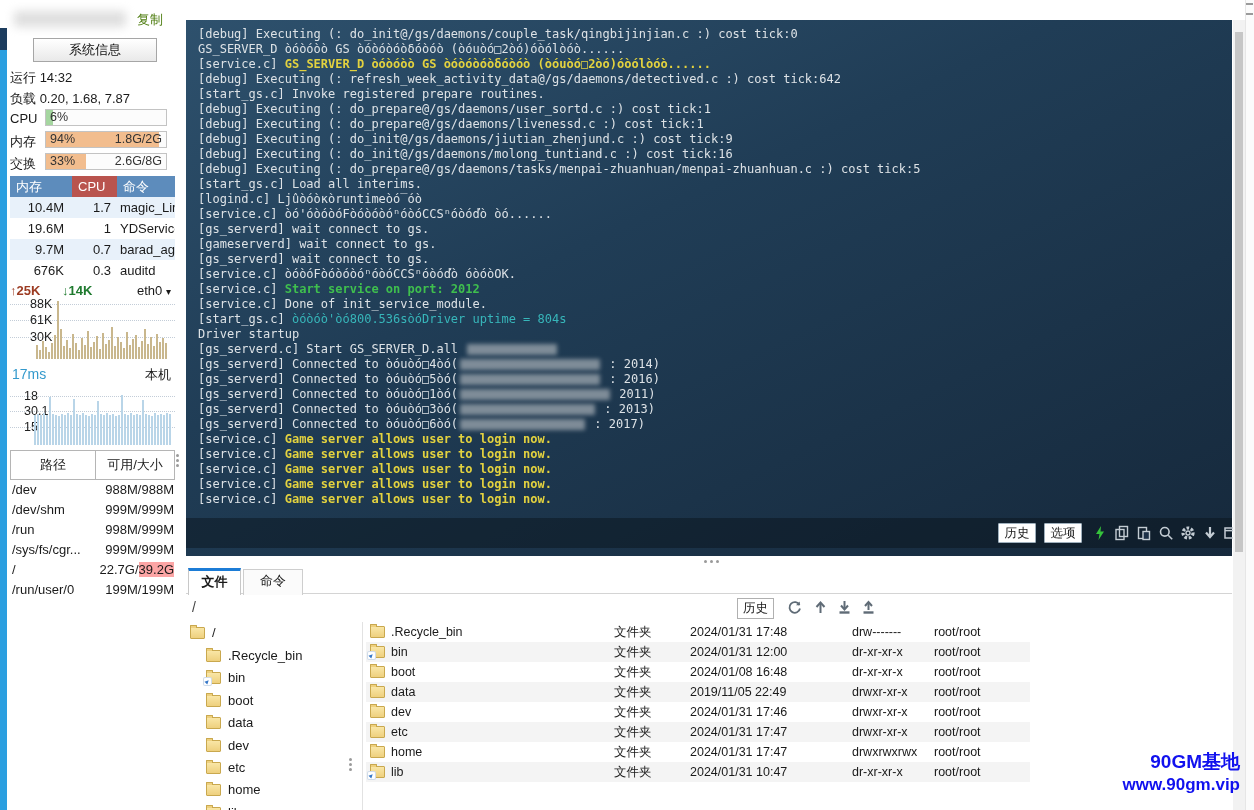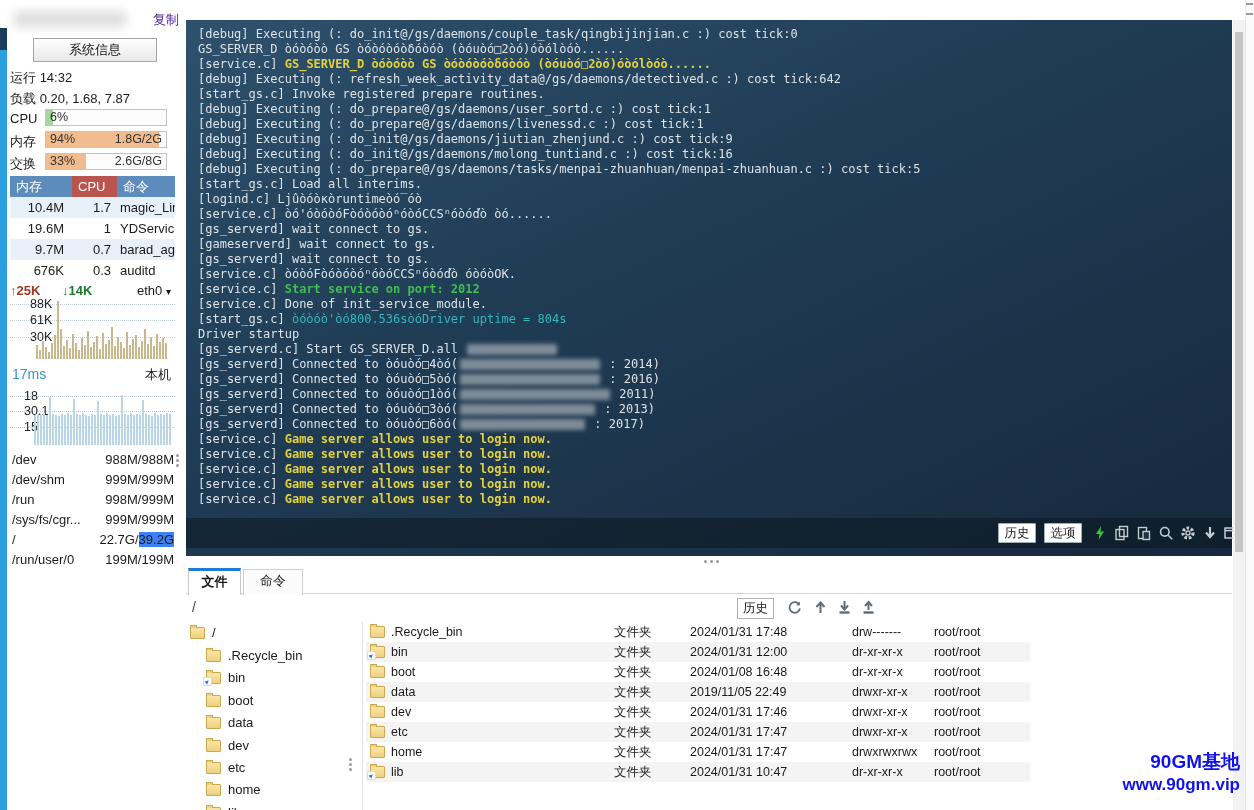--- a/index.html
+++ b/index.html
@@ -6,21 +6,21 @@
   .app{position:relative;width:1254px;height:810px;background:#fff;overflow:hidden;
        font-family:"Liberation Sans","DejaVu Sans",sans-serif;color:#1a1a1a;}
   .abs{position:absolute;}
 
   
   .edge-dark{left:0;top:28px;width:7px;height:22px;background:#1c3c5e;}
   .edge-blue{left:0;top:50px;width:7px;height:760px;background:#2b9fe0;}
 
   
   .blur-title{left:14px;top:11px;width:112px;height:16px;background:#c4c4c4;filter:blur(5px);opacity:.55;border-radius:2px;}
-  .copy-link{left:153px;top:11px;font-size:13px;color:#4c1d95;}
+  .copy-link{left:137px;top:11px;font-size:13px;color:#4d7c0f;}
   .sysinfo-btn{left:33px;top:38px;width:124px;height:24px;line-height:22px;text-align:center;
     border:1px solid #a6a6a6;background:linear-gradient(#ffffff,#e9e9e9);font-size:13px;color:#111;box-sizing:border-box;}
   .stat{font-size:13px;color:#1a1a1a;}
   .gauge-label{font-size:13px;}
   .gauge{height:17px;border:1px solid #c3c3c3;background:#fcfcfc;box-sizing:border-box;overflow:hidden;}
   .gauge-fill{position:absolute;left:0;top:0;bottom:0;}
   .gauge-txt{position:absolute;top:0;line-height:15px;font-size:12.5px;color:#333;}
 
   .ptable{left:10px;top:176px;width:165px;font-size:13px;}
   .prow{display:flex;height:21px;line-height:21px;}
@@ -43,21 +43,21 @@
   .pbar{width:2px;flex:none;background:#b9d5e8;}
 
   .dtable{left:10px;top:450px;width:165px;font-size:13px;}
   .dhead{display:flex;height:30px;}
   .dhc{box-sizing:border-box;border:1px solid #b5b5b5;line-height:28px;text-align:center;background:#fff;}
   .dhc0{width:86px;}
   .dhc1{width:79px;border-left:none;}
   .drow{display:flex;height:20px;line-height:20px;}
   .dc0{width:84px;padding-left:2px;overflow:hidden;white-space:nowrap;}
   .dc1{width:81px;text-align:right;padding-right:1px;white-space:nowrap;}
-  .hl-green{background:#3b82f6;}
+  .hl-green{background:#fca5a5;}
 
   .vdots{width:4px;}
   .vdots i{display:block;width:3px;height:3px;border-radius:50%;background:#9a9a9a;margin:2px 0;}
   .hdots{display:flex;gap:3px;}
   .hdots i{display:block;width:3px;height:3px;border-radius:50%;background:#9a9a9a;}
 
   
   .terminal{left:186px;top:20px;width:1046px;height:536px;
     background:linear-gradient(155deg,#2e516d 0%,#203d56 40%,#16293c 100%);}
   .tlines{position:absolute;left:12px;top:7px;font-family:"DejaVu Sans Mono","Liberation Mono",monospace;
@@ -307,20 +307,24 @@
         <div class="pbar" style="height: 32px;"></div>
         <div class="pbar" style="height: 30px;"></div>
         <div class="pbar" style="height: 31px;"></div>
         <div class="pbar" style="height: 30px;"></div>
         <div class="pbar" style="height: 32px;"></div>
         <div class="pbar" style="height: 31px;"></div>
       </div>
   </div>
 
   <div class="abs dtable">
+    <div class="dhead">
+      <div class="dhc dhc0">路径</div>
+      <div class="dhc dhc1">可用/大小</div>
+    </div>
     <div id="disk-rows">
         <div class="drow">
           <div class="dc0">/dev</div>
           <div class="dc1">988M/988M</div>
         </div>
         <div class="drow">
           <div class="dc0">/dev/shm</div>
           <div class="dc1">999M/999M</div>
         </div>
         <div class="drow">

